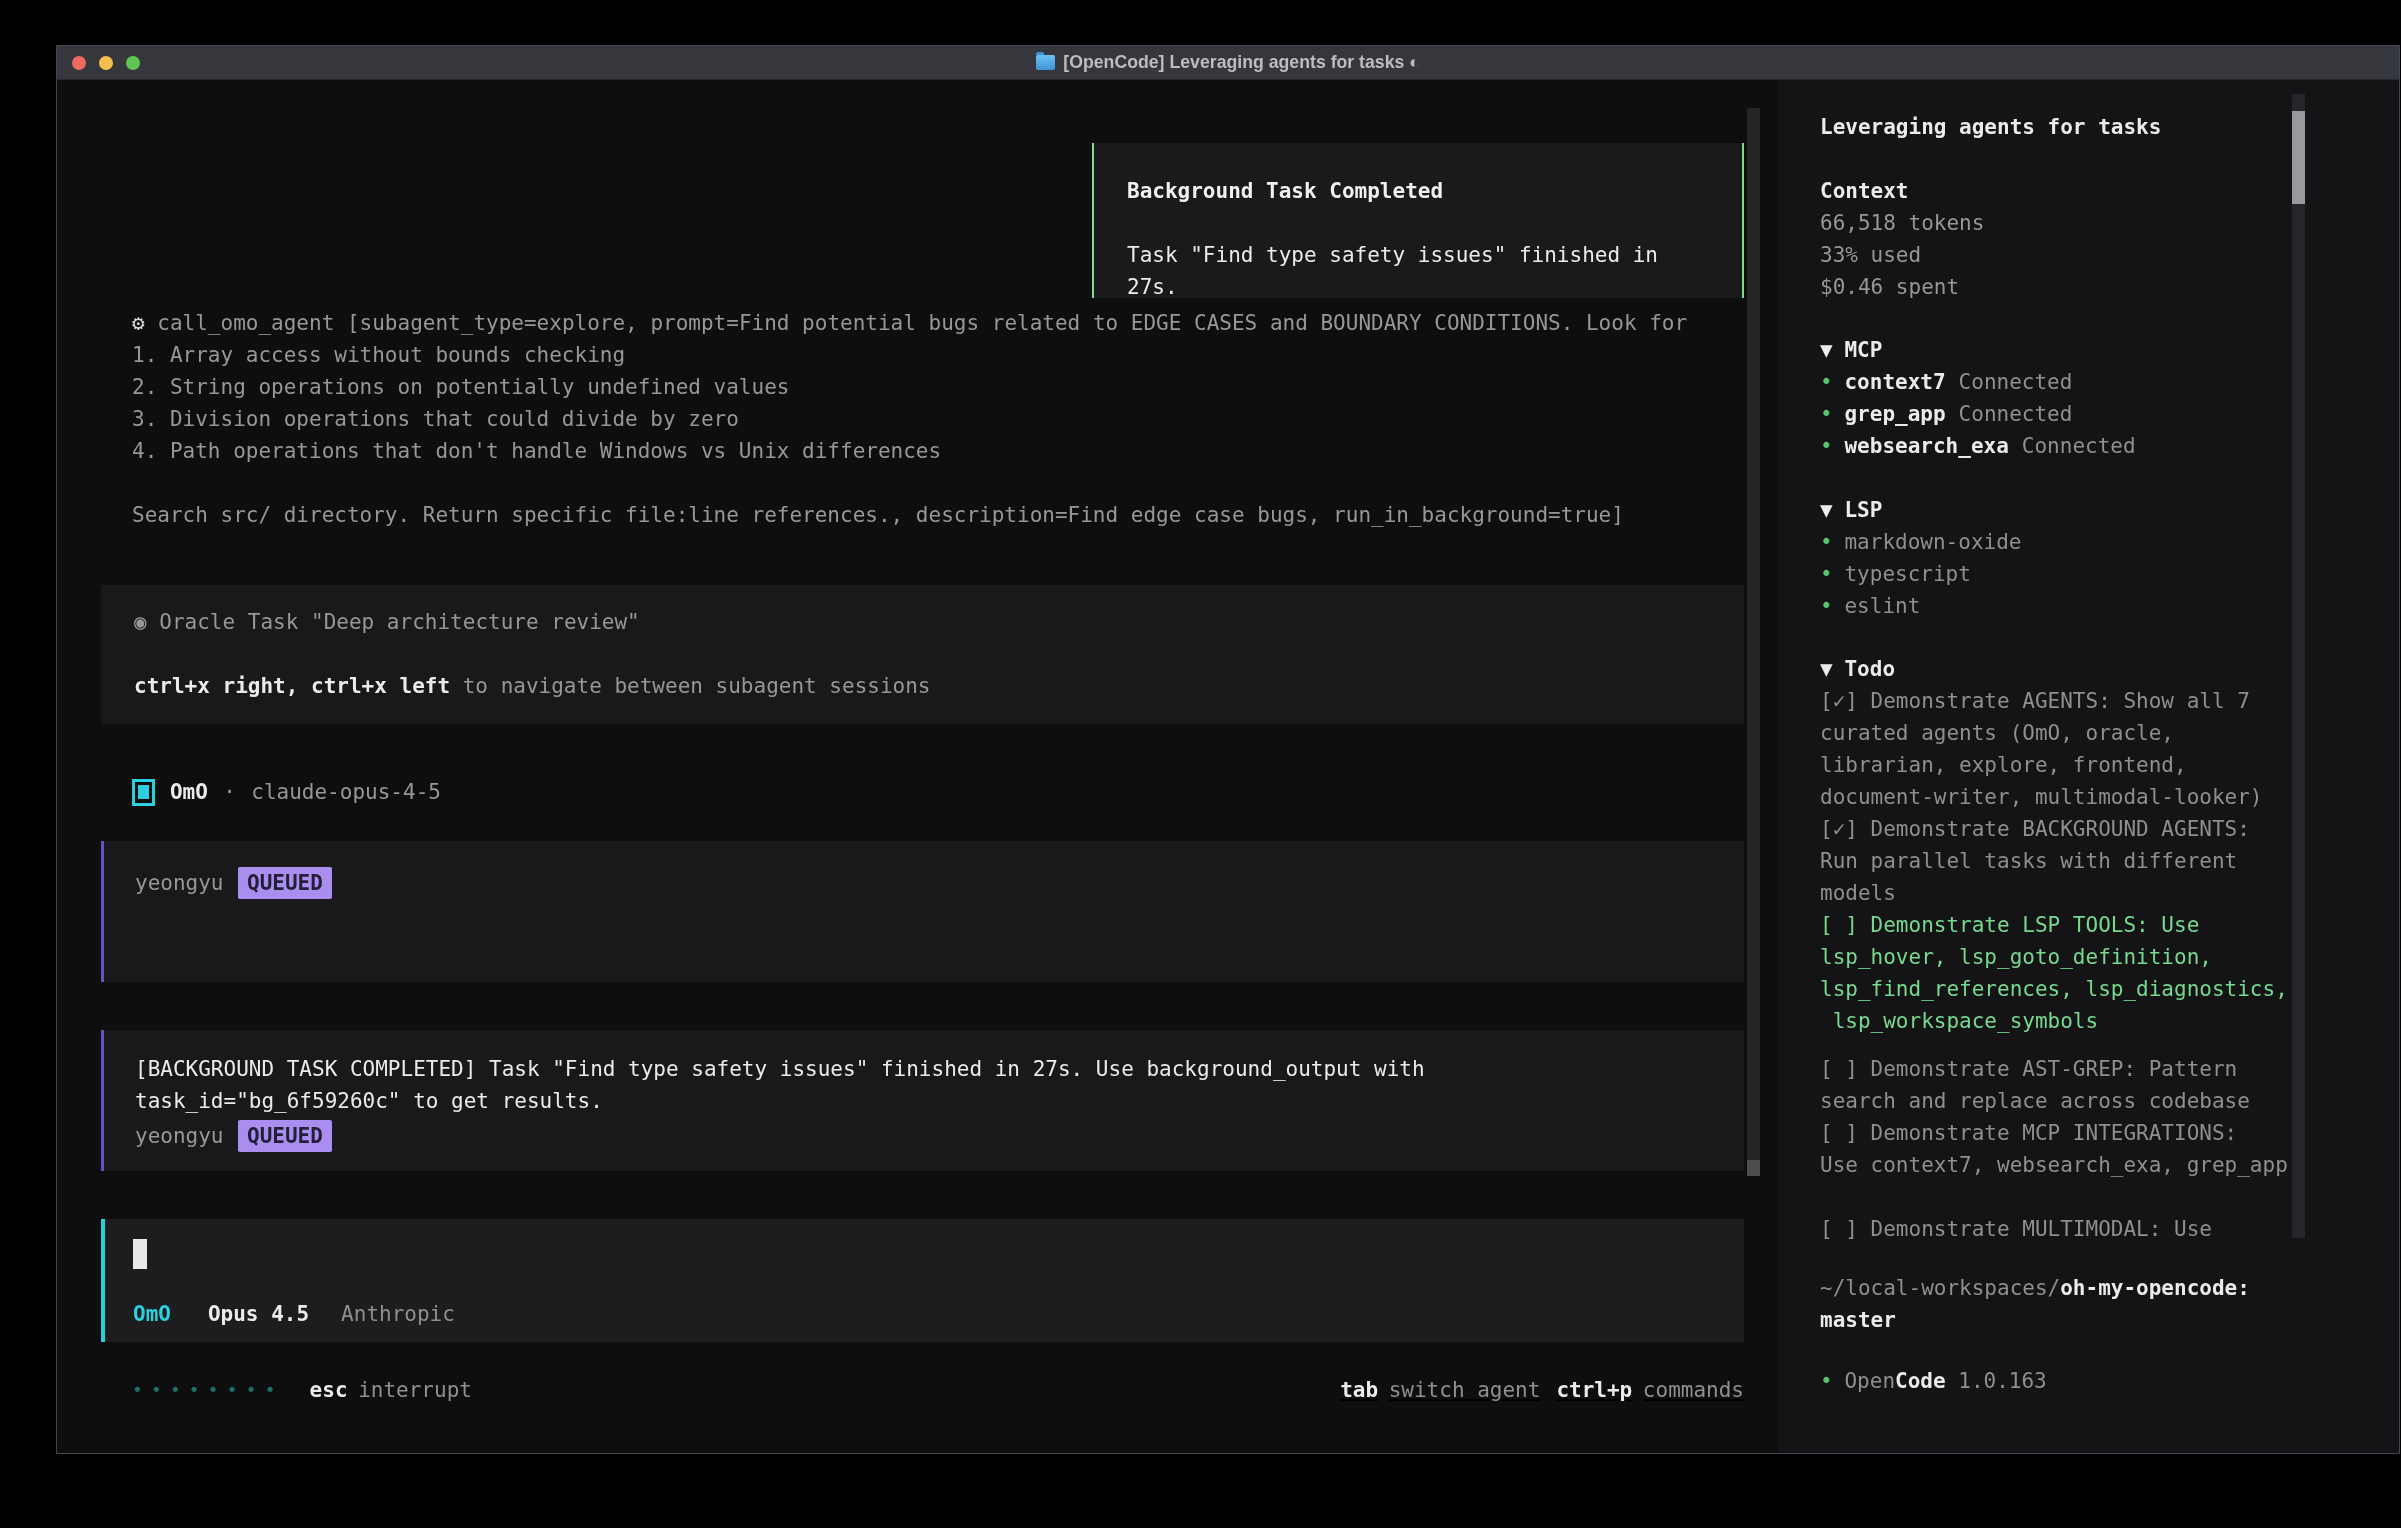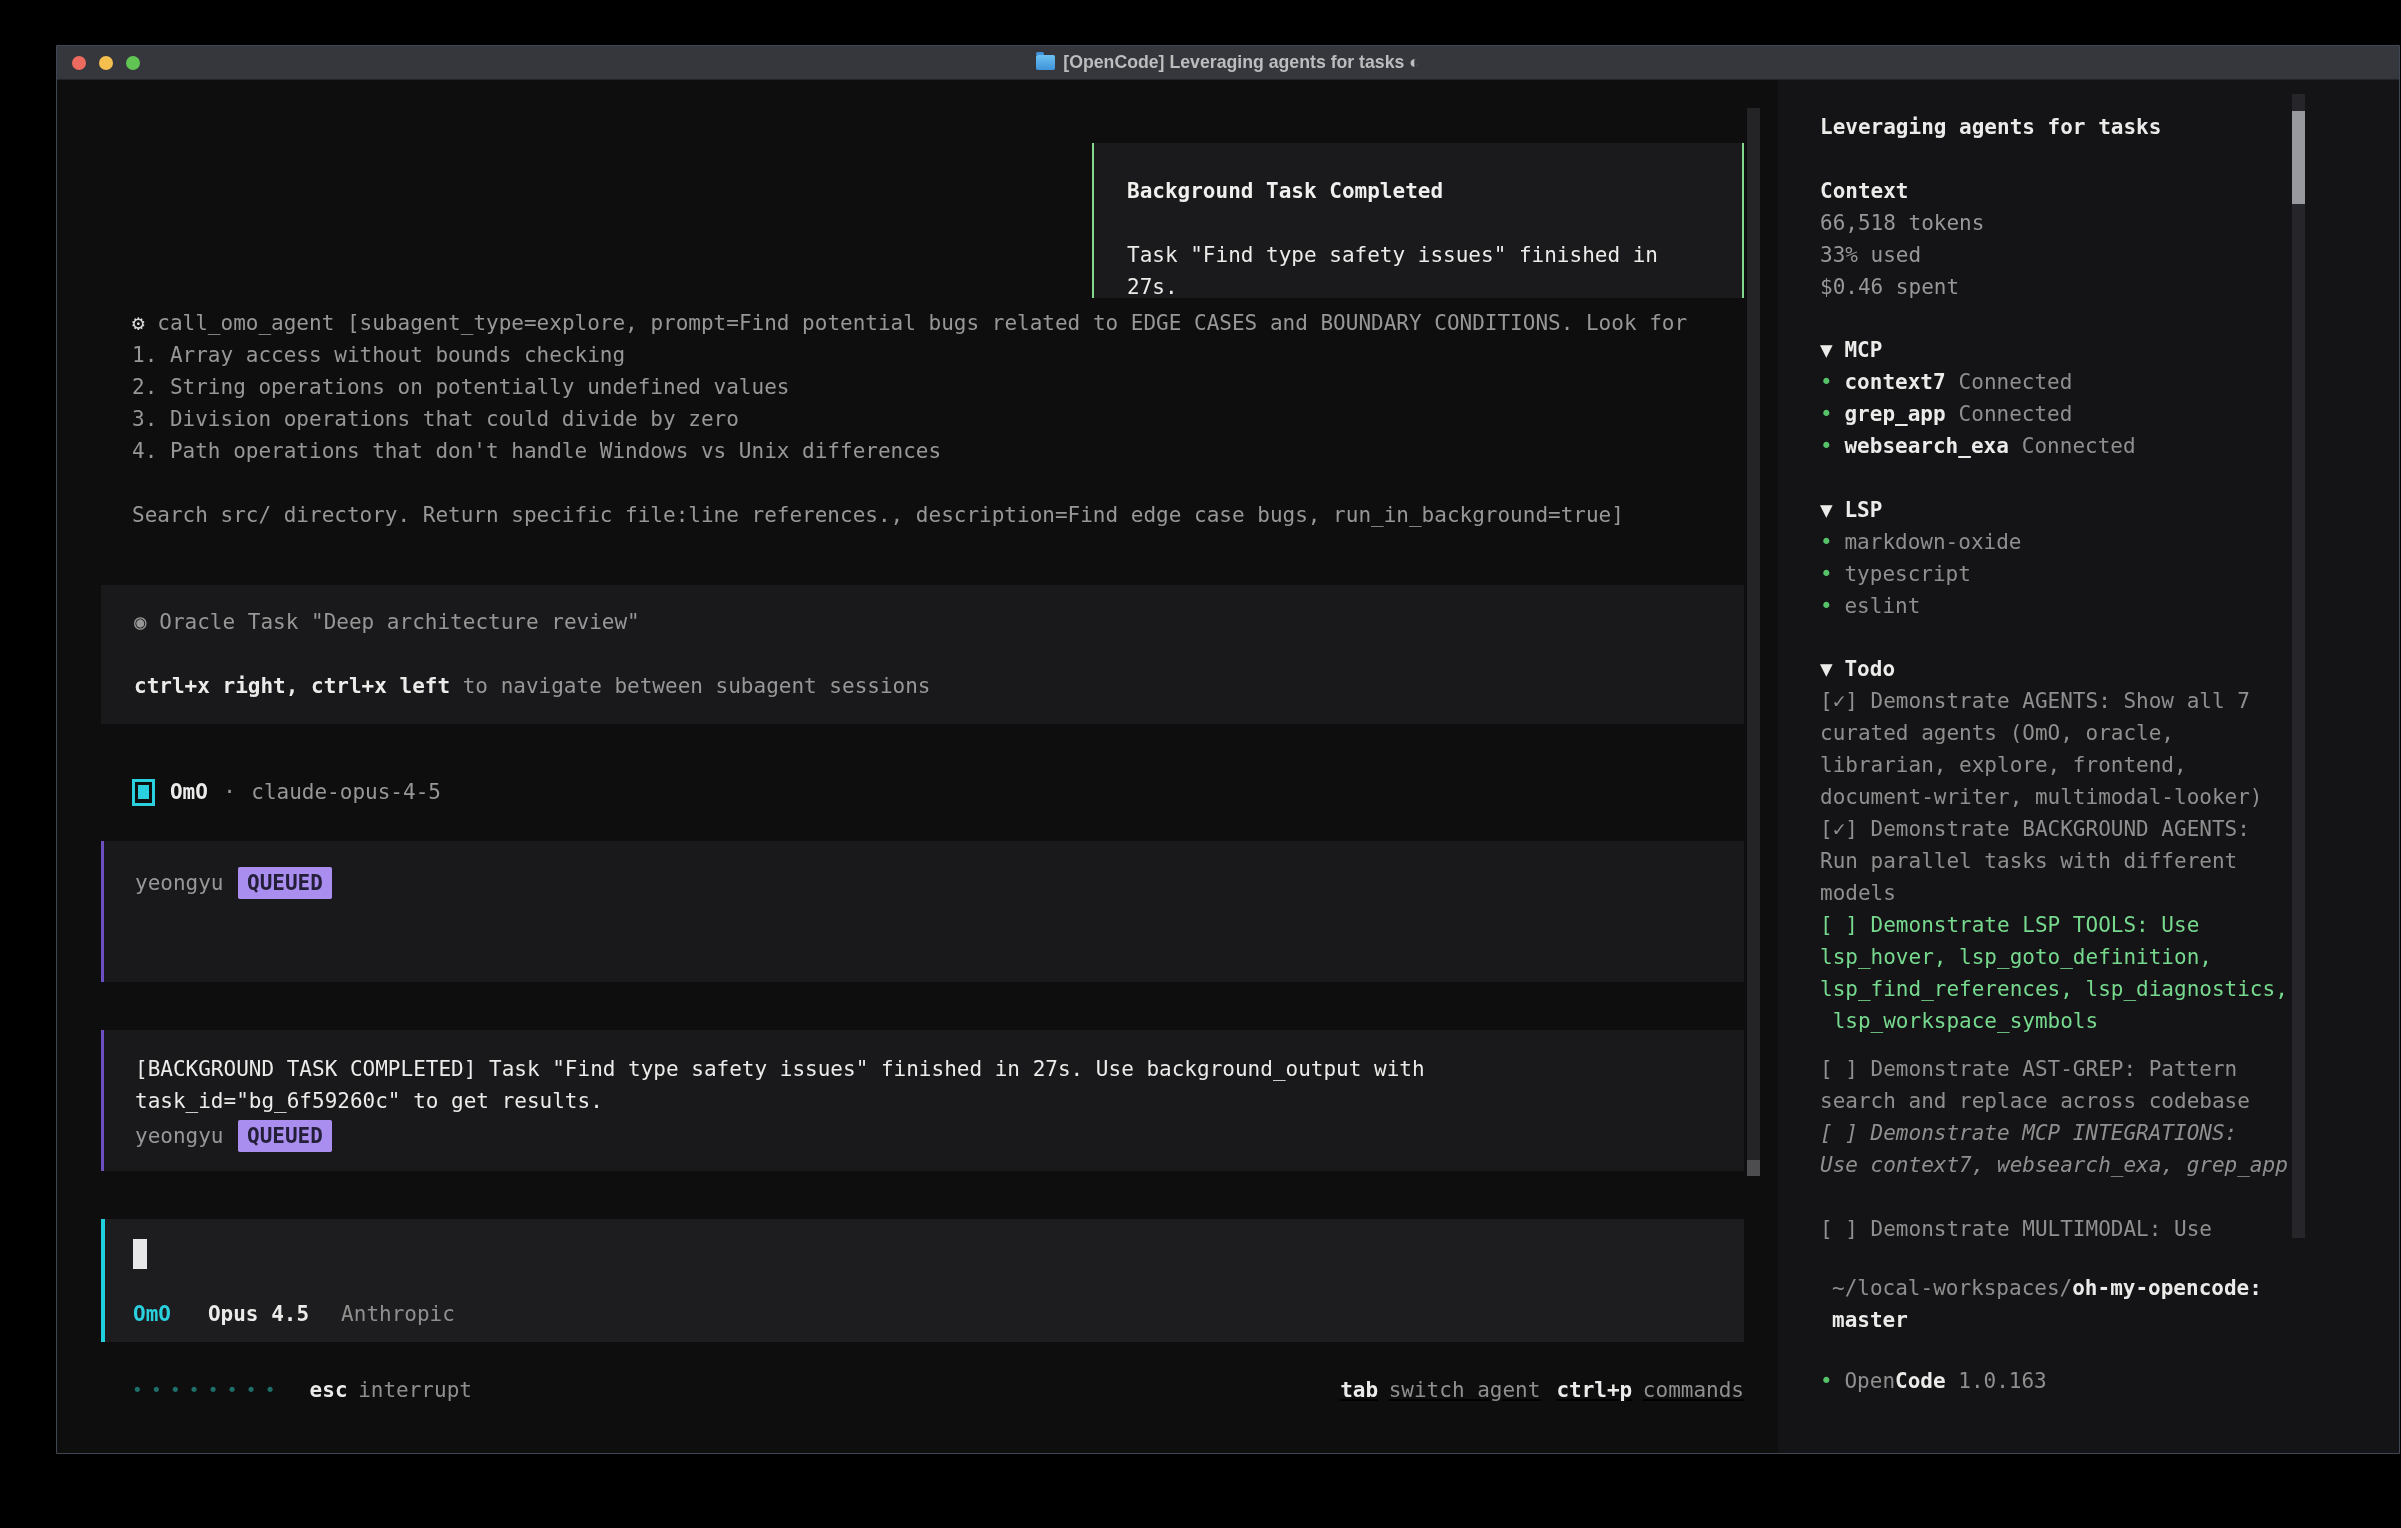--- a/index.html
+++ b/index.html
@@ -215,25 +215,25 @@
 document-writer, multimodal-looker)</div>
       <div class="sb pre todo-item done" style="top:702px;">[✓] Demonstrate BACKGROUND AGENTS:
 Run parallel tasks with different
 models</div>
       <div class="sb pre todo-item active" style="top:798px;">[ ] Demonstrate LSP TOOLS: Use
 lsp_hover, lsp_goto_definition,
 lsp_find_references, lsp_diagnostics,
  lsp_workspace_symbols</div>
       <div class="sb pre todo-item pending" style="top:942px;">[ ] Demonstrate AST-GREP: Pattern
 search and replace across codebase</div>
-      <div class="sb pre todo-item pending" style="top:1006px;font-style:italic;">[ ] Demonstrate MCP INTEGRATIONS:
+      <div class="sb pre todo-item pending" style="top:1006px;">[ ] Demonstrate MCP INTEGRATIONS:
 Use context7, websearch_exa, grep_app</div>
       <div class="sb pre todo-item pending" style="top:1102px;">[ ] Demonstrate MULTIMODAL: Use</div>
 
-      <div class="sb" style="top:1161px;margin-left:12px;">
+      <div class="sb" style="top:1161px;">
         <div><span class="ws-prefix">~/local-workspaces/</span><span class="ws-repo">oh-my-opencode:</span></div>
         <div class="ws-repo">master</div>
       </div>
 
       <div class="sb" style="top:1254px;">
         <span class="bullet">•</span><span class="dim">Open</span><span class="white b">Code</span><span class="dim"> 1.0.163</span>
       </div>
 
     </div>
   </div>

